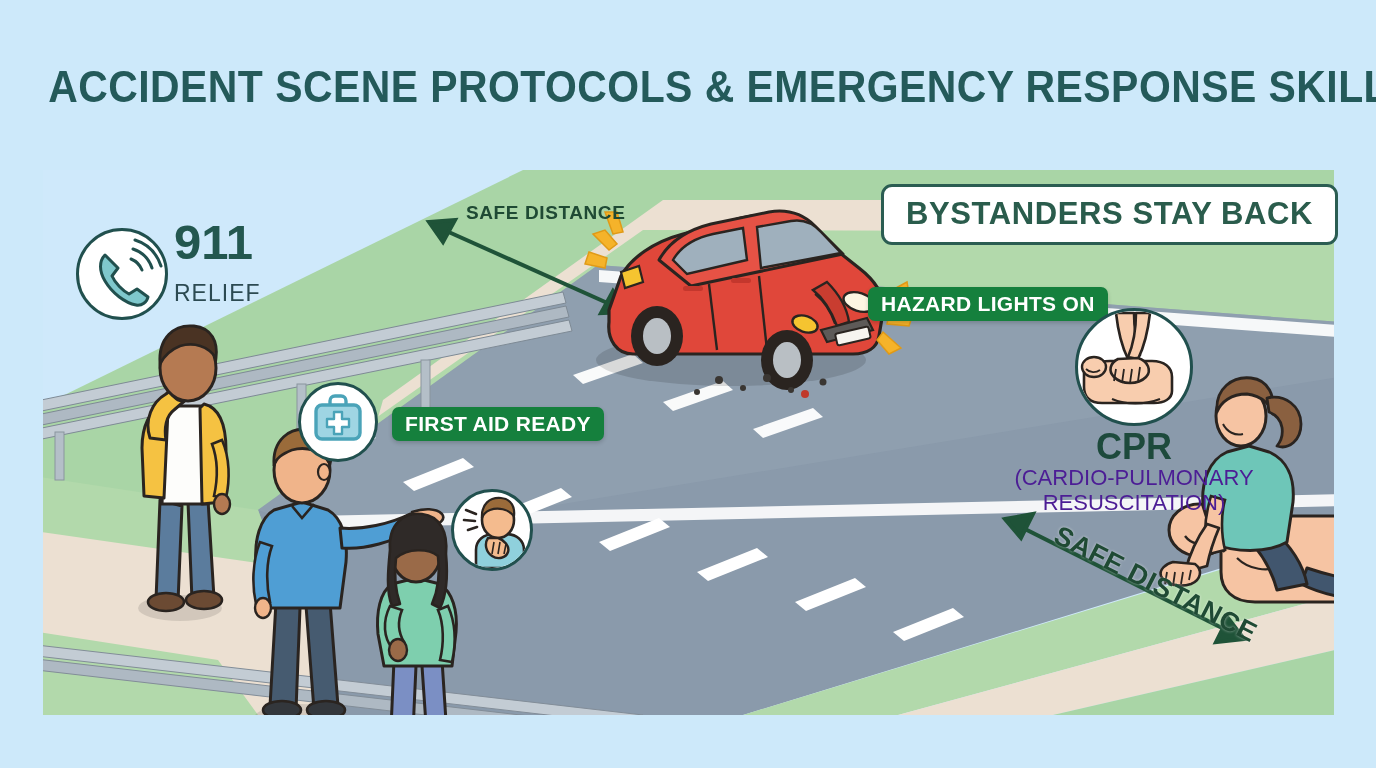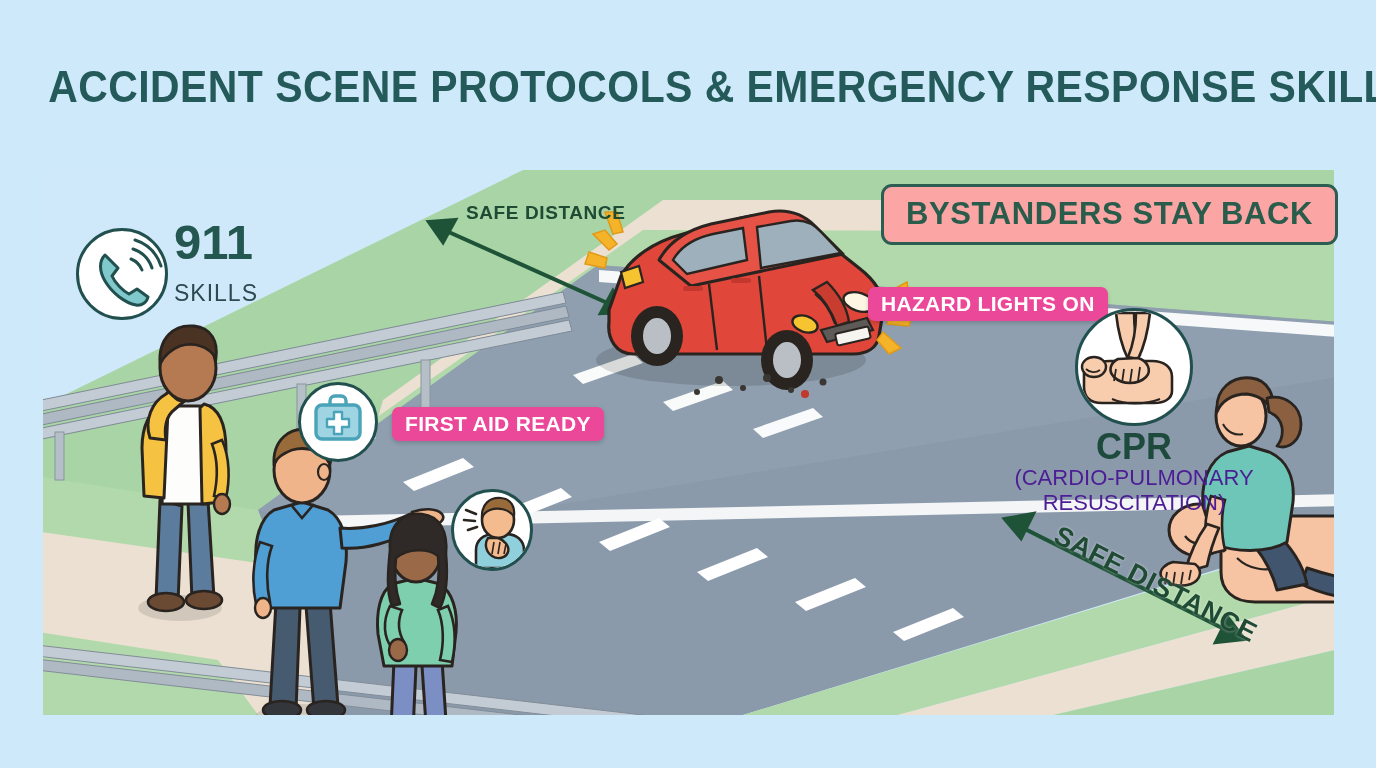--- a/index.html
+++ b/index.html
@@ -43,36 +43,36 @@
     width: 1291px;
     height: 545px;
     overflow: hidden;
     background: #cfe9fb;
   }
   #scene svg { display:block; }
 
   
   .badge {
     position: absolute;
-    background: #ec4899;
+    background: #15803d;
     color: #ffffff;
     font-family: "Liberation Sans Narrow", "Liberation Sans", sans-serif;
     font-weight: 700;
     font-size: 21px;
     letter-spacing: 0.3px;
     padding: 6px 13px 7px 13px;
     border-radius: 7px;
     white-space: nowrap;
     box-shadow: 0 2px 4px rgba(0,0,0,0.18);
     text-transform: uppercase;
     line-height: 1;
   }
   .badge-outline {
     position: absolute;
-    background: #fca5a5;
+    background: #ffffff;
     color: #2a5c4c;
     border: 3px solid #2b5d52;
     border-radius: 11px;
     font-family: "Liberation Sans Narrow", "Liberation Sans", sans-serif;
     font-weight: 700;
     font-size: 31px;
     letter-spacing: 0.6px;
     padding: 11px 22px 13px 22px;
     white-space: nowrap;
     text-transform: uppercase;
@@ -412,21 +412,21 @@
   <div class="iconcircle" id="circle-phone" style="left:76px; top:228px; width:92px; height:92px;">
     <svg width="86" height="86" viewBox="0 0 86 86">
       <path d="M26,24 C20,30 20,40 26,50 C33,62 46,72 57,74 C63,75 68,71 69,66
                L58,58 L50,63 C44,60 36,52 33,45 L39,37 Z" fill="#7fc8cc" stroke="#21504e" stroke-width="3" stroke-linejoin="round"></path>
       <path d="M52,28 C57,30 61,34 63,39" fill="none" stroke="#21504e" stroke-width="3" stroke-linecap="round"></path>
       <path d="M54,18 C63,21 70,28 73,37" fill="none" stroke="#21504e" stroke-width="3" stroke-linecap="round"></path>
       <path d="M56,9 C69,13 78,23 82,35" fill="none" stroke="#21504e" stroke-width="3" stroke-linecap="round"></path>
     </svg>
   </div>
   <div id="txt-911" style="left:174px; top:219px;">911</div>
-  <div id="txt-calling" style="left:174px; top:280px;">SKILLS</div>
+  <div id="txt-calling" style="left:174px; top:280px;">RELIEF</div>
 
   <div class="iconcircle" id="circle-first-aid" style="left:298px; top:382px; width:80px; height:80px;">
     <svg width="74" height="74" viewBox="0 0 74 74">
       <path d="M29,20 L29,16 C29,13 31,11 34,11 L40,11 C43,11 45,13 45,16 L45,20" fill="none" stroke="#4aa3b8" stroke-width="3.4" stroke-linejoin="round"></path>
       <rect x="15" y="20" width="44" height="34" rx="6" fill="#9fd5e3" stroke="#4aa3b8" stroke-width="3.4"></rect>
       <path d="M33,27 L41,27 L41,34 L48,34 L48,42 L41,42 L41,49 L33,49 L33,42 L26,42 L26,34 L33,34 Z" fill="#ffffff" stroke="#4aa3b8" stroke-width="2.4" stroke-linejoin="round"></path>
     </svg>
   </div>
   <div class="badge" id="badge-first-aid" style="left:392px; top:407px;">FIRST AID READY</div>
 

